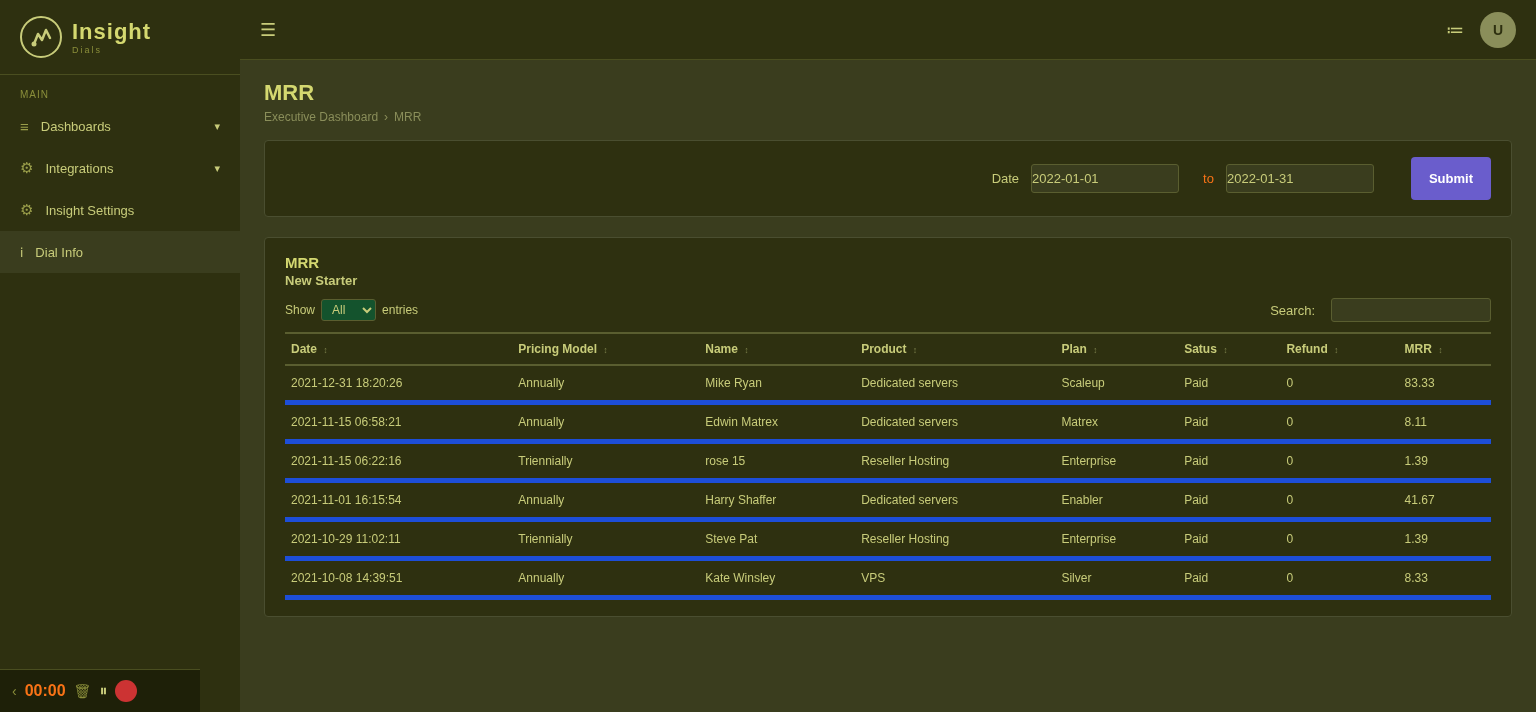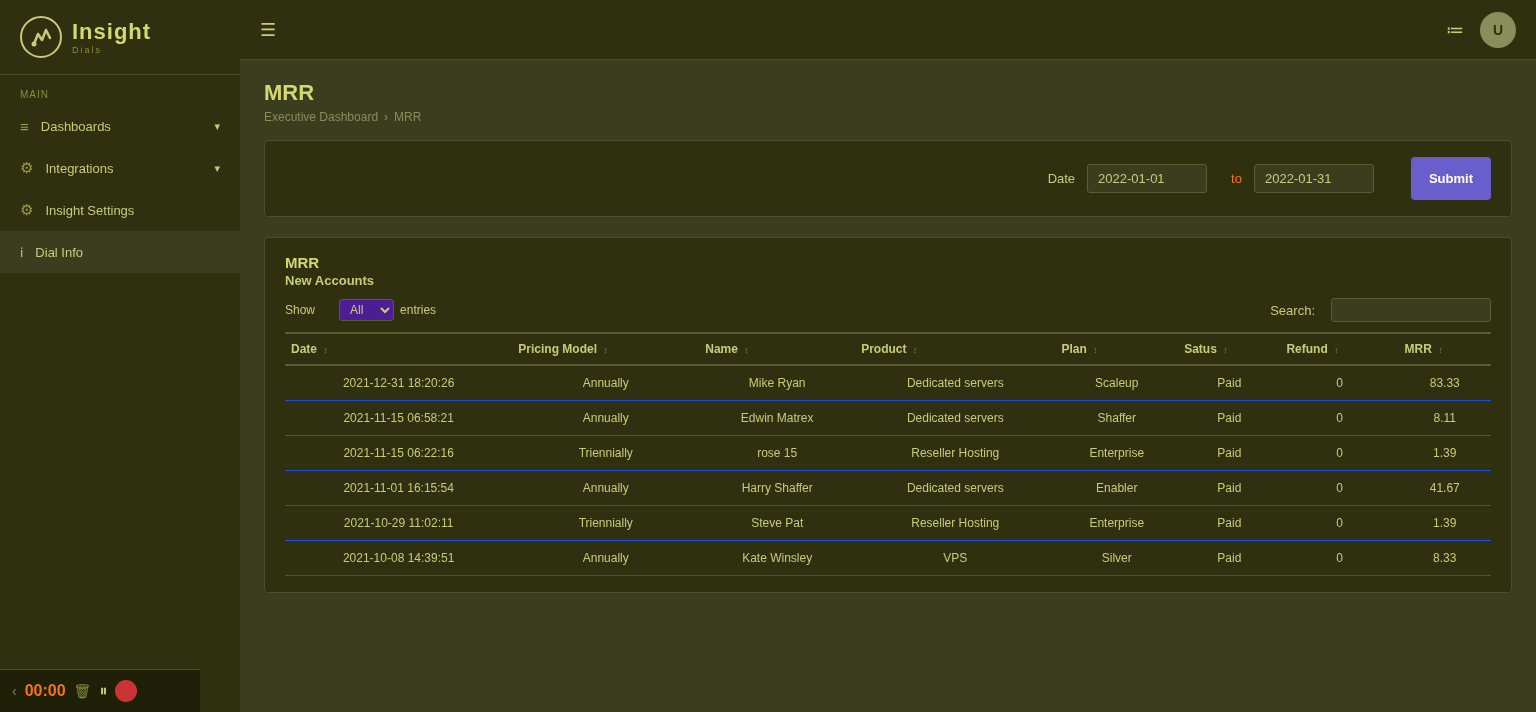--- a/index.html
+++ b/index.html
@@ -126,24 +126,24 @@
       display: flex;
       align-items: center;
       gap: 12px;
       margin-bottom: 20px;
     }
     .filter-label { color: #c8cc7a; font-size: 13px; }
     .filter-input {
       background: #3a3d1e;
       border: 1px solid #5a5e30;
       color: #c8cc7a;
-      padding: 6px 10px;
+      padding: 6px 0;
       border-radius: 3px;
       font-size: 13px;
-      width: 120px;
+      width: 148px;
     }
     .filter-to { color: #f97316; margin-left: 12px; }
     .btn-submit {
       background: #6a5dcc;
       color: white;
       border: none;
       padding: 14px 18px;
       border-radius: 4px;
       cursor: pointer;
       font-size: 13px;
@@ -161,27 +161,26 @@
     .table-section-title { font-size: 15px; font-weight: bold; color: #d4d870; margin-bottom: 2px; }
     .table-section-subtitle { font-size: 13px; color: #c8cc7a; margin-bottom: 10px; font-weight: bold; }
     .table-controls {
       display: flex;
       align-items: center;
       justify-content: space-between;
       margin-bottom: 10px;
     }
     .show-entries { display: flex; align-items: center; gap: 6px; color: #c8cc7a; font-size: 12px; }
     .entries-select {
-      background: #4c1d95;
+      background: #14532d;
       border: 1px solid #5a5e30;
       color: #c8cc7a;
       padding: 2px 6px;
       border-radius: 3px;
       font-size: 12px;
-      margin-left: 18px;
     }
     .search-bar { display: flex; align-items: center; gap: 16px; }
     .search-input {
       background: #3a3d1e;
       border: 1px solid #5a5e30;
       color: #c8cc7a;
       padding: 4px 8px;
       border-radius: 3px;
       font-size: 12px;
       width: 160px;
@@ -192,21 +191,21 @@
       color: #c8cc7a;
       border-bottom: 2px solid #5a5e30;
       border-top: 2px solid #5a5e30;
       padding: 8px 6px;
       text-align: left;
       font-size: 12px;
       font-weight: bold;
       white-space: nowrap;
     }
     thead th .sort-icon { color: #7a7e4a; font-size: 9px; margin-left: 3px; }
-    tbody tr { border-bottom: 1px solid #1d4ed8; text-align: center; }
+    tbody tr { border-bottom: 5px solid #1d4ed8; }
     tbody td { padding: 10px 6px; color: #c8cc7a; font-size: 12px; }
   </style>
 </head>
 <body>
 
 <div class="sidebar">
   <div class="sidebar-logo">
     <svg class="logo-icon" viewBox="0 0 42 42" fill="none">
       <circle cx="21" cy="21" r="20" stroke="#c8cc7a" stroke-width="2" fill="none"></circle>
       <path d="M14 28 L18 18 L22 24 L26 14 L30 22" stroke="#c8cc7a" stroke-width="2.5" fill="none" stroke-linecap="round" stroke-linejoin="round"></path>
@@ -277,21 +276,21 @@
       <span style="flex:1;"></span>
       <label class="filter-label">Date</label>
       <input class="filter-input" type="text" value="2022-01-01" style="">
       <span class="filter-to">to</span>
       <input class="filter-input" type="text" value="2022-01-31" style="">
       <button class="btn-submit">Submit</button>
     </div>
 
     <div class="table-section">
       <div class="table-section-title">MRR</div>
-      <div class="table-section-subtitle">New Accounts</div>
+      <div class="table-section-subtitle">New Starter</div>
 
       <div class="table-controls">
         <div class="show-entries">
           <span>Show</span>
           <select class="entries-select">
             <option>All</option>
             <option>10</option>
             <option>25</option>
             <option>50</option>
             <option>100</option>
@@ -326,21 +325,21 @@
               <td>Scaleup</td>
               <td>Paid</td>
               <td>0</td>
               <td>83.33</td>
             </tr>
             <tr>
               <td>2021-11-15 06:58:21</td>
               <td>Annually</td>
               <td>Edwin Matrex</td>
               <td>Dedicated servers</td>
-              <td>Shaffer</td>
+              <td>Matrex</td>
               <td>Paid</td>
               <td>0</td>
               <td>8.11</td>
             </tr>
             <tr>
               <td>2021-11-15 06:22:16</td>
               <td>Triennially</td>
               <td>rose 15</td>
               <td>Reseller Hosting</td>
               <td>Enterprise</td>

